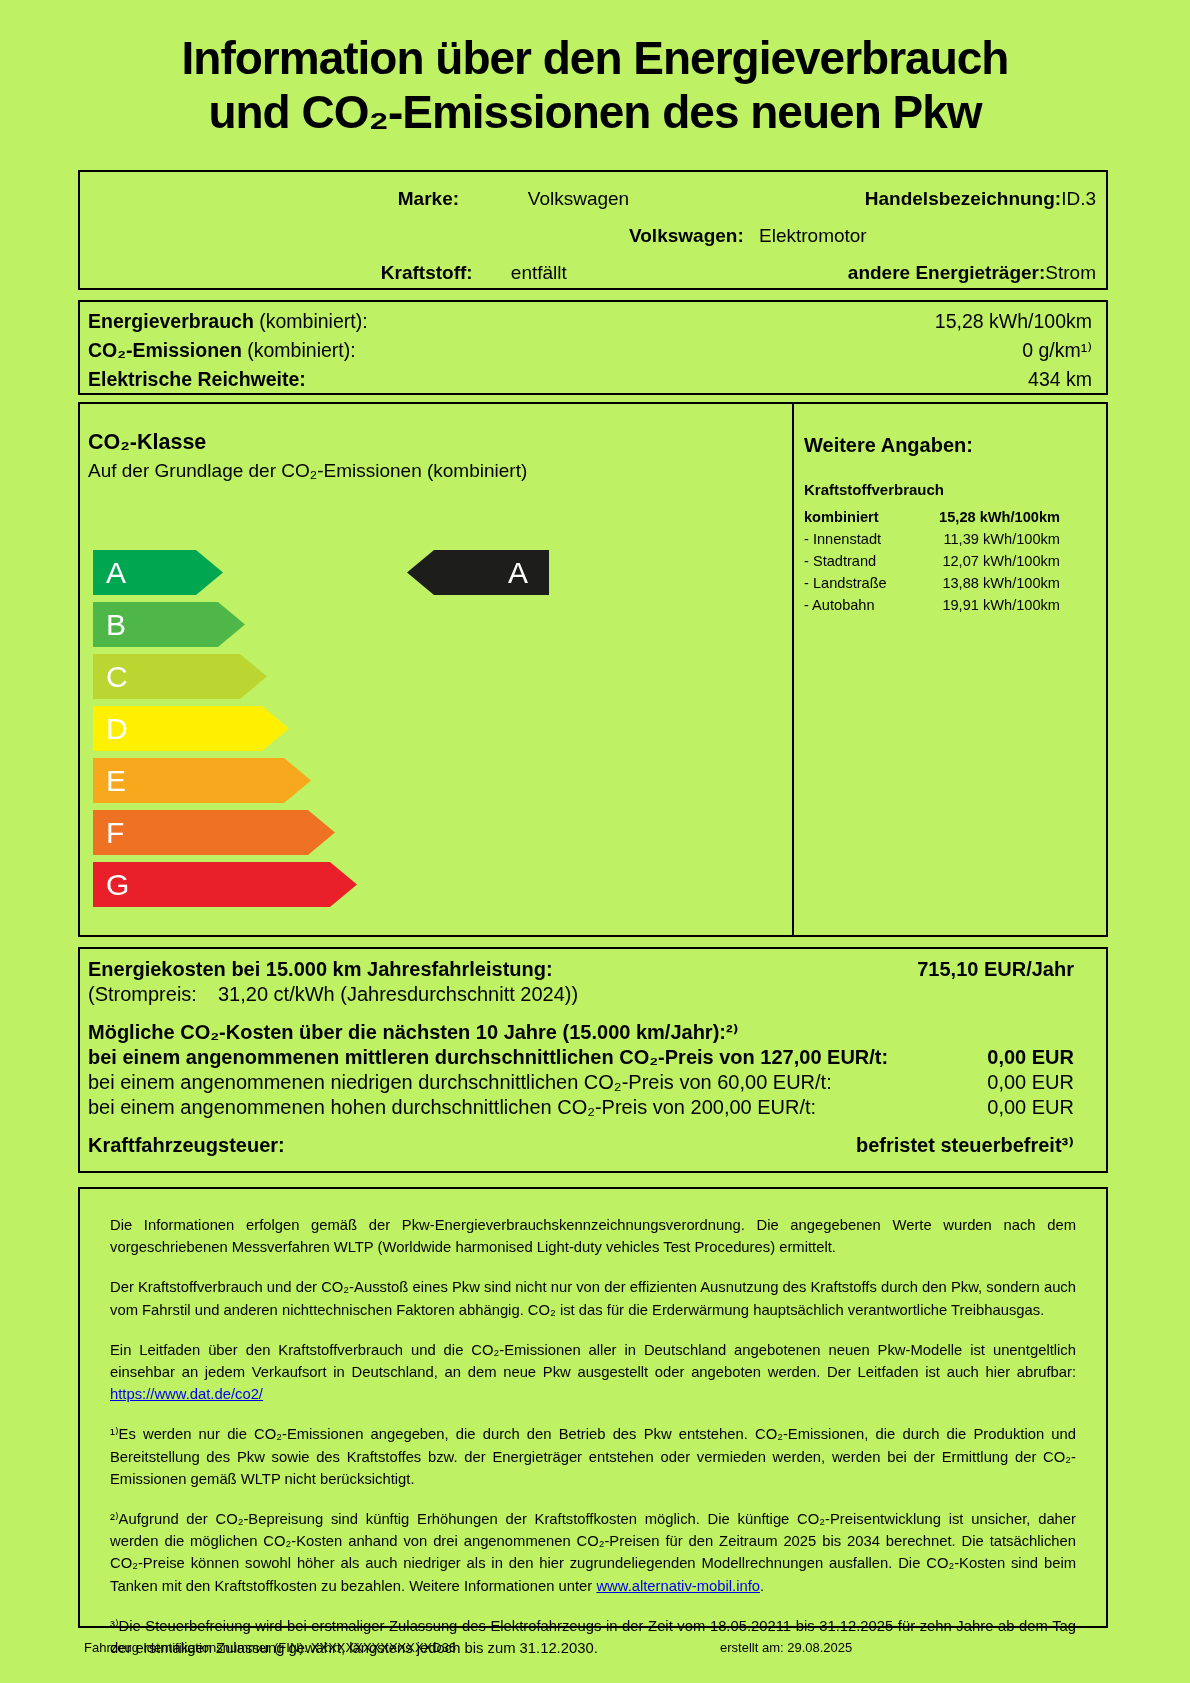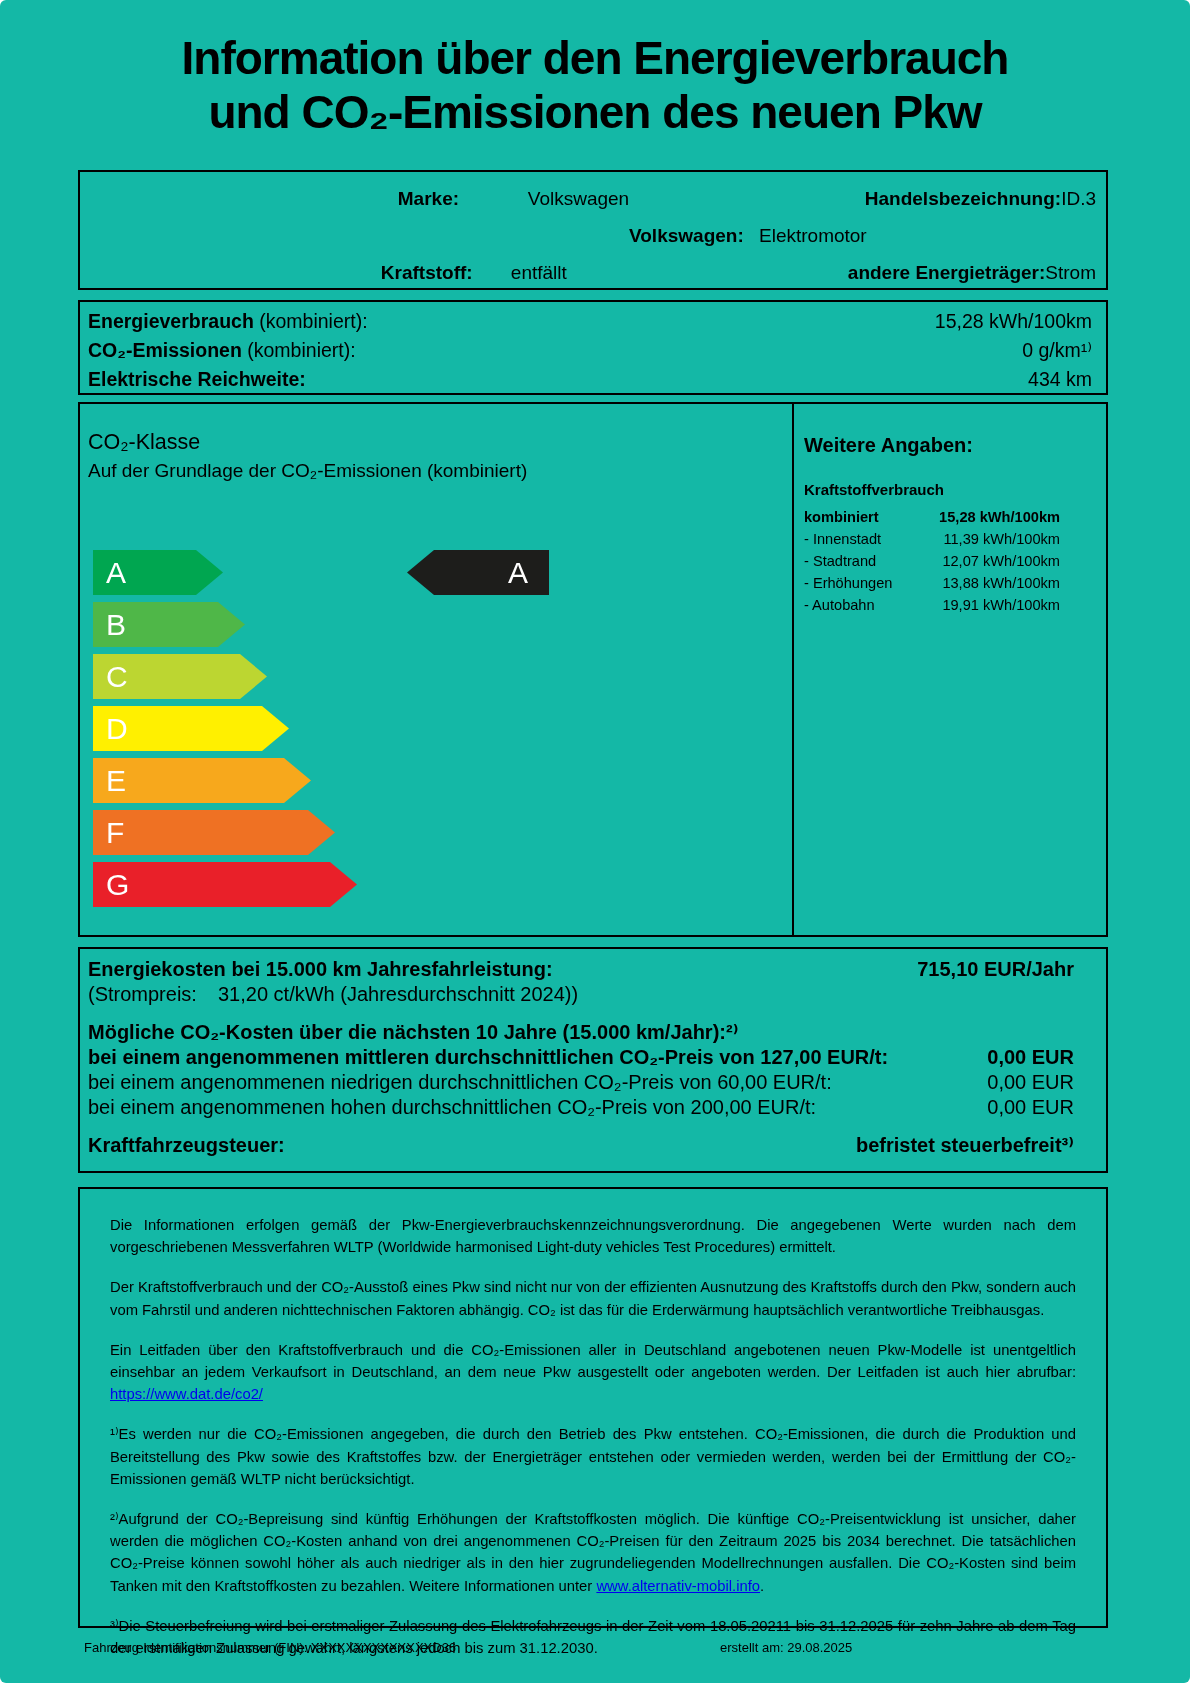--- a/index.html
+++ b/index.html
@@ -1,38 +1,38 @@
 <!DOCTYPE html>
 <html><head>
 <meta charset="utf-8">
 <style>
   html,body { margin:0; padding:0; background:#fff; }
   .page {
-    position:relative; width:1190px; height:1683px; background:#14b8a6; color:#000;
-    font-family:"Liberation Sans","DejaVu Sans",sans-serif; overflow:hidden;border-radius:6px;
+    position:relative; width:1190px; height:1683px; background:#bef264; color:#000;
+    font-family:"Liberation Sans","DejaVu Sans",sans-serif; overflow:hidden;
   }
   .title { position:absolute; top:32px; left:0; width:100%; text-align:center;
            font-size:46px; font-weight:bold; line-height:1.17; letter-spacing:-1px; }
   .box { position:absolute; left:78px; width:1030px; border:2.5px solid #000; box-sizing:border-box; }
 
   
   #box1 { top:170px; height:120px; padding:8px 10px 0 8px; }
   .b1row { display:flex; height:37px; align-items:center; font-size:19px;justify-content:flex-end; }
   .b1left { display:flex; width:467px; flex:0 0 467px; }
   .b1lab { font-weight:bold; width:130px; flex:0 0 130px; }
   .b1labr { font-weight:bold; }
 
   
   #box2 { top:300px; height:95px; padding:5px 14px 0 8px; font-size:19.5px; }
   .b2row { display:flex; justify-content:space-between; height:29px; align-items:center; }
   .bold { font-weight:bold; }
 
   
   #box3 { top:402px; height:535px; }
-  .b3head { position:absolute; top:26px; left:8px; font-size:21.5px; font-weight:normal; }
+  .b3head { position:absolute; top:26px; left:8px; font-size:21.5px; font-weight:bold; }
   .b3sub  { position:absolute; top:56px; left:8px; font-size:19px; }
   .scale { position:absolute; left:13px; top:146px; }
   .arrow { height:45px; margin-bottom:7px; color:#fff; font-size:30px; line-height:45px;
            padding-left:13px; box-sizing:border-box;
            clip-path:polygon(0 0, calc(100% - 27px) 0, 100% 50%, calc(100% - 27px) 100%, 0 100%); }
   .marker { position:absolute; left:327px; top:146px; width:142px; height:45px; color:#fff;
             text-align:right; padding-right:21px; box-sizing:border-box; font-size:30px; line-height:45px;
             clip-path:polygon(27px 0, 100% 0, 100% 100%, 27px 100%, 0 50%); }
   .b3divider { position:absolute; left:712px; top:0; height:100%; width:0; border-left:2.5px solid #000; }
   .b3right { position:absolute; left:714px; right:0; top:0; padding:30px 0 0 10px; }
@@ -134,21 +134,21 @@
       </div>
       <div class="fuel-row">
         <span class="flab">- Innenstadt</span>
         <span>11,39 kWh/100km</span>
       </div>
       <div class="fuel-row">
         <span class="flab">- Stadtrand</span>
         <span>12,07 kWh/100km</span>
       </div>
       <div class="fuel-row">
-        <span class="flab">- Erhöhungen</span>
+        <span class="flab">- Landstraße</span>
         <span>13,88 kWh/100km</span>
       </div>
       <div class="fuel-row">
         <span class="flab">- Autobahn</span>
         <span>19,91 kWh/100km</span>
       </div>
     </div>
   </div>
 
   <div class="box" id="box4">

